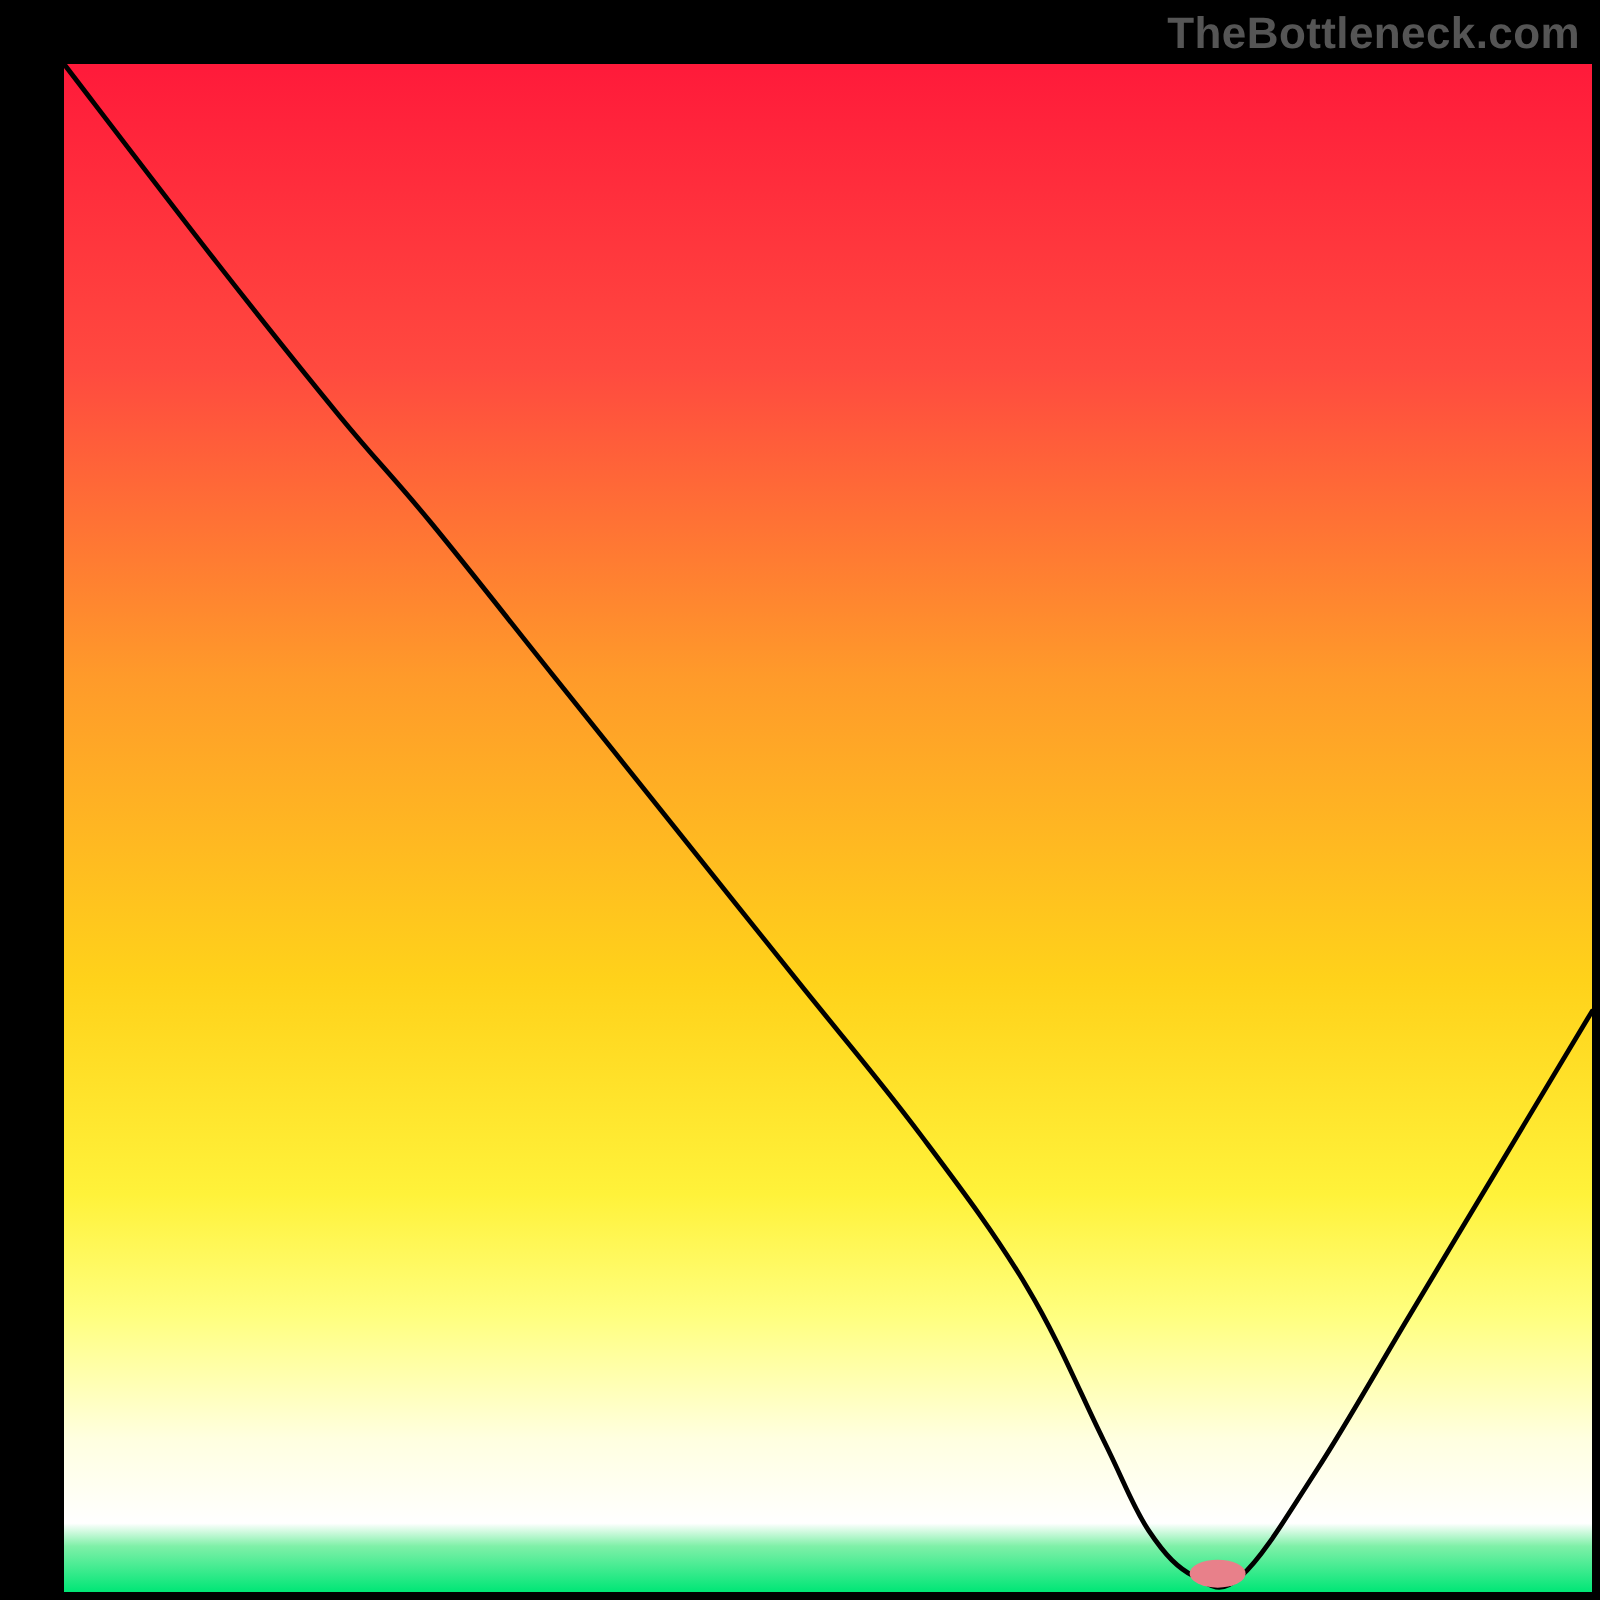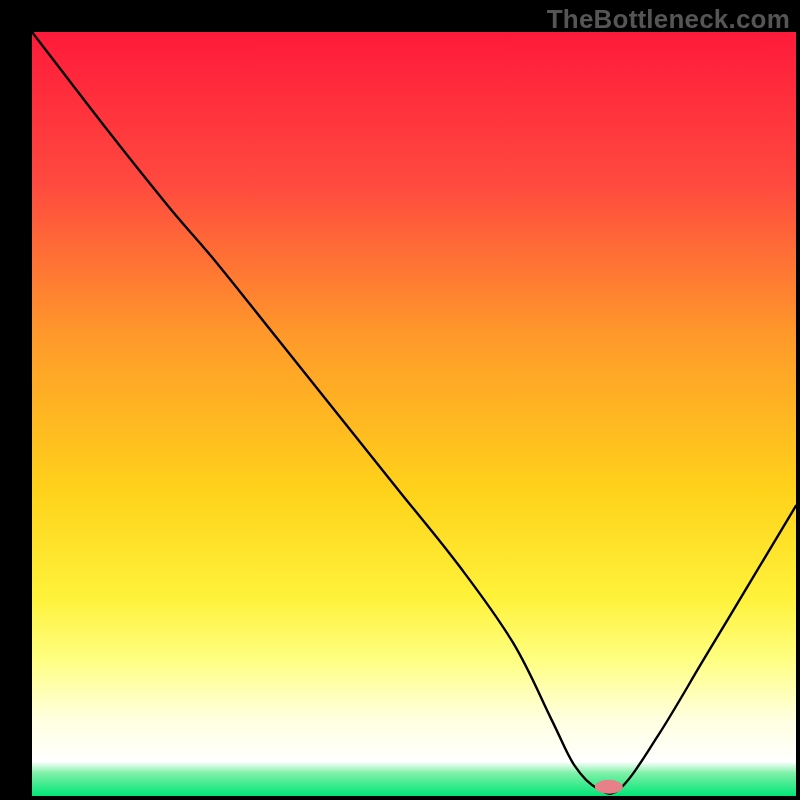--- a/index.html
+++ b/index.html
@@ -14,21 +14,21 @@
     position: relative;
     width: 800px;
     height: 800px;
     background: #000;
   }
   .watermark {
     position: absolute;
     top: 4px;
     right: 10px;
     font-family: Arial, Helvetica, sans-serif;
-    font-size: 26px;
+    font-size: 22px;
     font-weight: 600;
     color: #555;
     letter-spacing: 0.2px;
   }
   svg {
     position: absolute;
     top: 0;
     left: 0;
   }
 </style>

